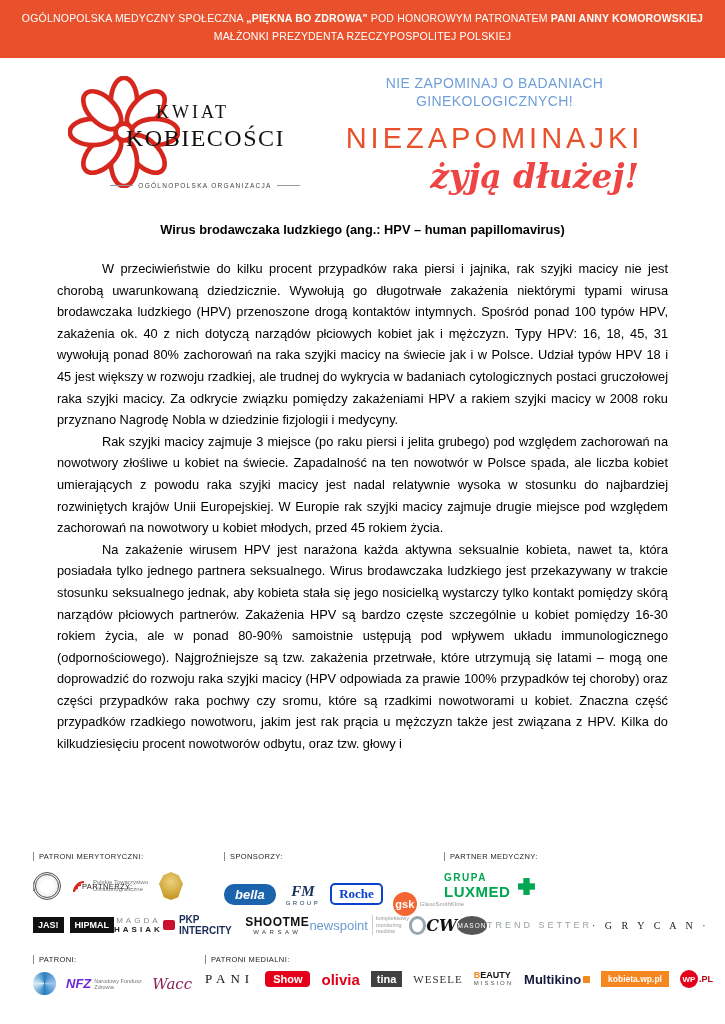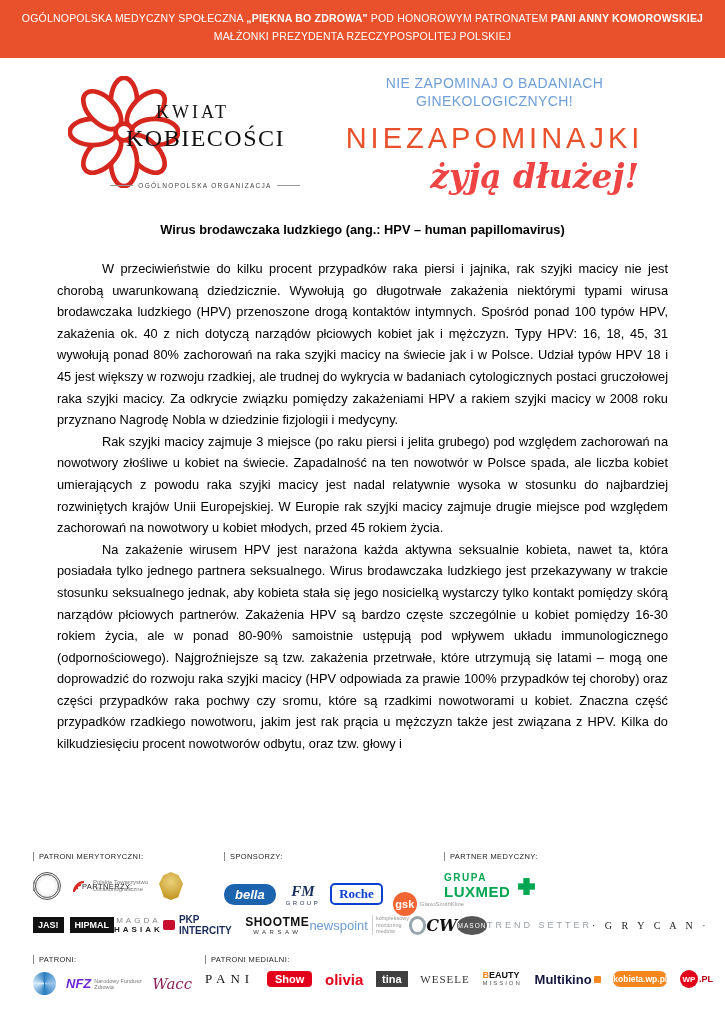--- a/index.html
+++ b/index.html
@@ -94,21 +94,21 @@
   .show-logo { background:#e2001a; color:#fff; font-weight:800; font-size:11px; padding:2px 8px; border-radius:4px; }
   .olivia-logo { color:#e2001a; font-weight:700; font-size:15px; }
   .tina-logo { background:#404040; color:#fff; font-weight:700; font-size:11px; padding:2px 6px; }
   .wesele-logo { font-family:"Liberation Serif",serif; font-size:11px; color:#333; letter-spacing:1px; }
   .beauty-logo { line-height:8px; }
   .beauty-l1 { font-size:9px; font-weight:800; color:#111; }
   .beauty-l1::first-letter { color:#f6871f; }
   .beauty-l2 { font-size:6px; letter-spacing:2px; color:#555; }
   .multikino-logo { font-weight:800; font-size:13px; color:#14173c; display:flex; align-items:center; }
   .mk-dot { width:7px; height:7px; background:#f6871f; display:inline-block; margin-left:2px; border-radius:1px; }
-  .kobieta-logo { background:#f6871f; color:#fff; font-weight:700; font-size:8.5px; padding:3px 0; border-radius:7px; white-space:nowrap; }
+  .kobieta-logo { background:#f6871f; color:#fff; font-weight:700; font-size:8.5px; padding:3px 7px; border-radius:0; white-space:nowrap; }
   .wp-logo { display:flex; align-items:center; gap:1px; }
   .wp-circle { width:18px; height:18px; border-radius:50%; background:#e2001a; color:#fff; font-weight:800; font-size:8px; display:flex; align-items:center; justify-content:center; }
   .wp-pl { font-weight:800; font-size:9px; color:#b50012; }
 </style>
 </head>
 <body>
 
 <div class="page">
 
   <div class="banner">

